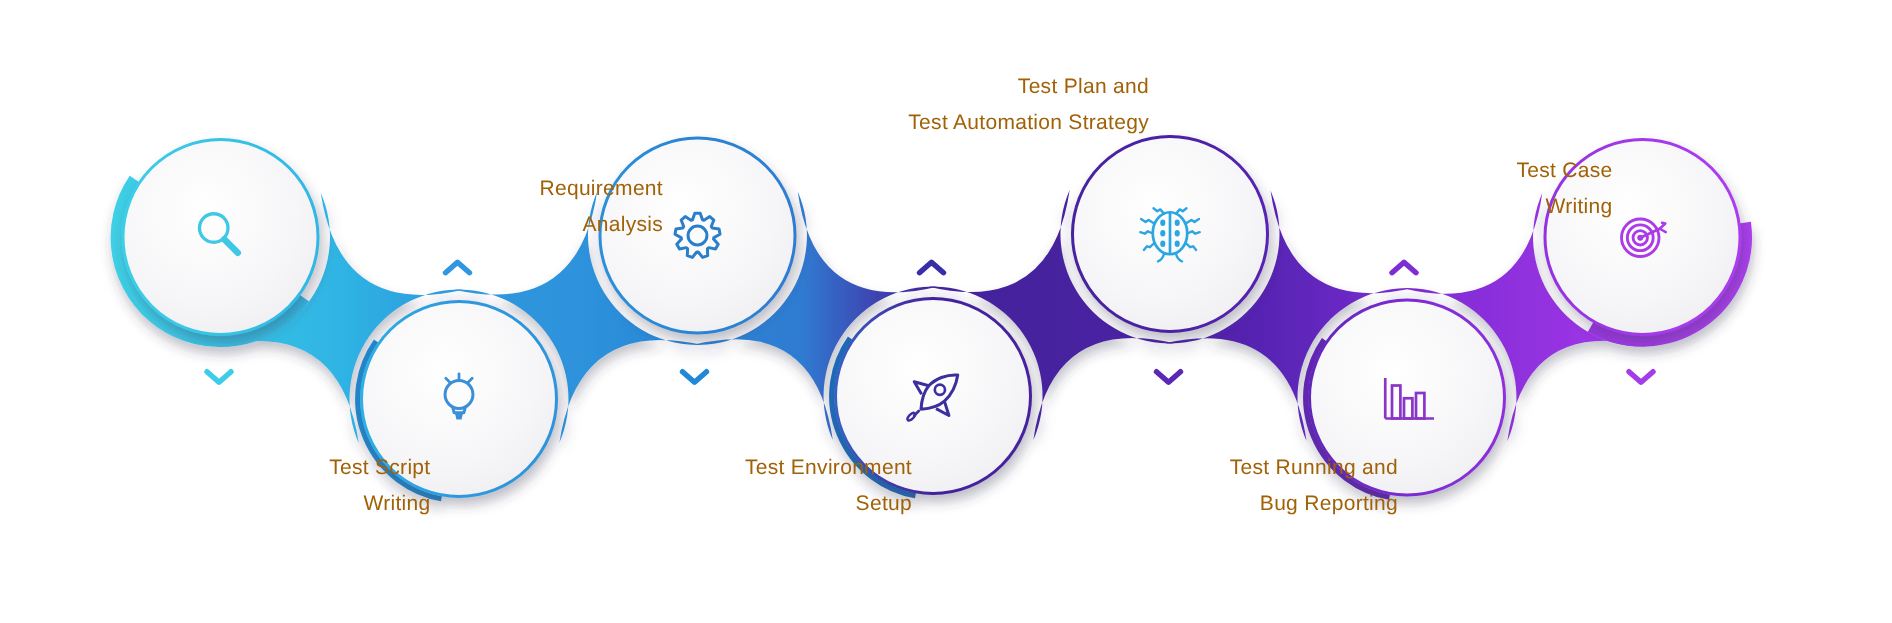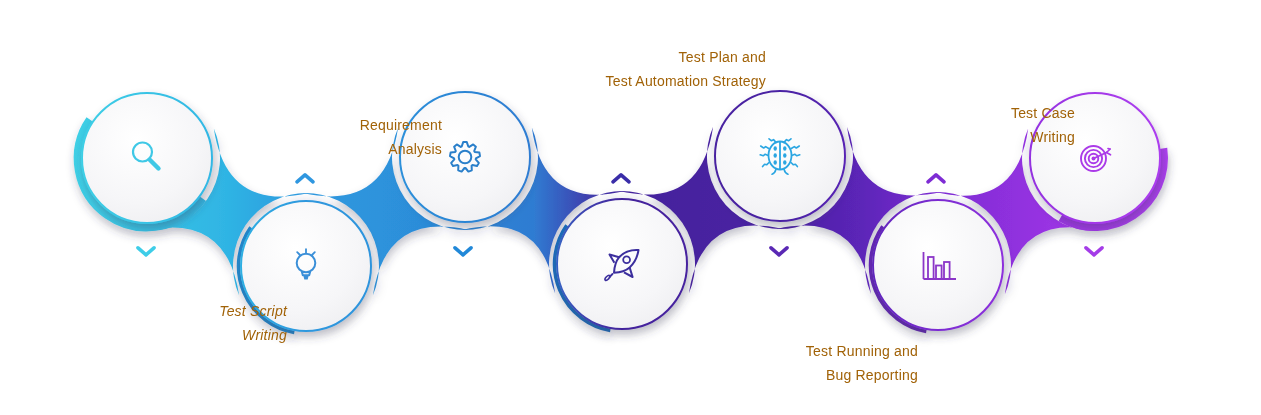--- a/index.html
+++ b/index.html
@@ -129,23 +129,25 @@
         <path d="M -8,-3.2 L 0,3.8 L 8,-3.2" transform="translate(146,251)" fill="none" stroke="#3ecde8" stroke-width="3.6" stroke-linecap="round" stroke-linejoin="round"></path>
         <path d="M -8,3.8 L 0,-3.2 L 8,3.8" transform="translate(305,178)" fill="none" stroke="#2f97e0" stroke-width="3.6" stroke-linecap="round" stroke-linejoin="round"></path>
         <path d="M -8,-3.2 L 0,3.8 L 8,-3.2" transform="translate(463,251)" fill="none" stroke="#2188d8" stroke-width="3.6" stroke-linecap="round" stroke-linejoin="round"></path>
         <path d="M -8,3.8 L 0,-3.2 L 8,3.8" transform="translate(621,178)" fill="none" stroke="#3a2da8" stroke-width="3.6" stroke-linecap="round" stroke-linejoin="round"></path>
         <path d="M -8,-3.2 L 0,3.8 L 8,-3.2" transform="translate(779,251)" fill="none" stroke="#5a28b4" stroke-width="3.6" stroke-linecap="round" stroke-linejoin="round"></path>
         <path d="M -8,3.8 L 0,-3.2 L 8,3.8" transform="translate(936,178)" fill="none" stroke="#7e2cd4" stroke-width="3.6" stroke-linecap="round" stroke-linejoin="round"></path>
         <path d="M -8,-3.2 L 0,3.8 L 8,-3.2" transform="translate(1094,251)" fill="none" stroke="#a43ce8" stroke-width="3.6" stroke-linecap="round" stroke-linejoin="round"></path>
       </g>
   </svg>
 
-  <div class="step-label" style="left:7px;  top:300px;font-style:italic;">Test Script
+  <div class="step-label" style="left:7px;  top:300px;">Test Script
 Writing</div>
   <div class="step-label" style="left:162px;top:80px;margin-top:34px;">Requirement
 Analysis</div>
+  <div class="step-label" style="left:328px;top:300px;">Test Environment
+Setup</div>
   <div class="step-label" style="left:486px;top:46px;">Test Plan and
 Test Automation Strategy</div>
-  <div class="step-label" style="left:638px;top:300px;margin-top:40px;">Test Running and
+  <div class="step-label" style="left:652px;top:300px;">Test Running and
 Bug Reporting</div>
   <div class="step-label" style="left:795px;top:102px;">Test Case
 Writing</div>
 </div>
 
 </body></html>

